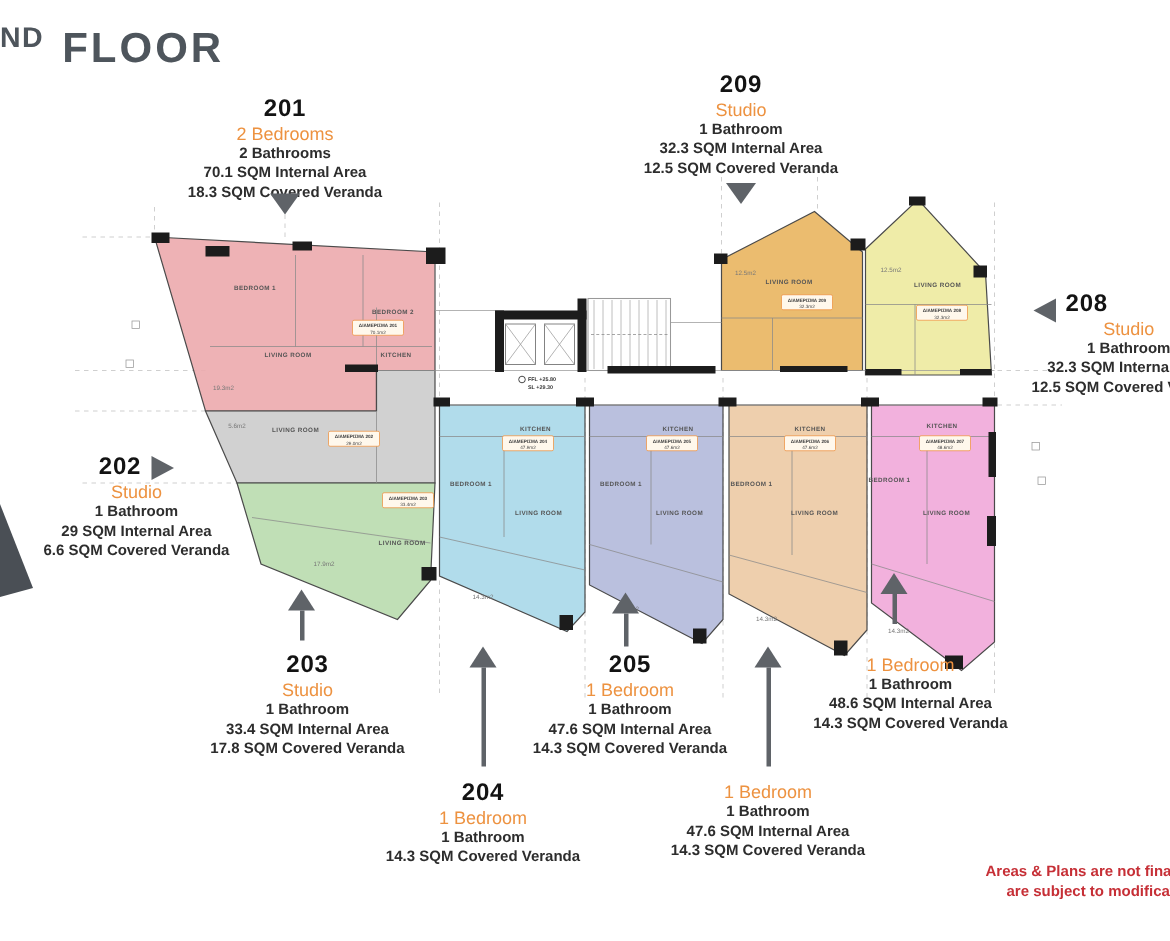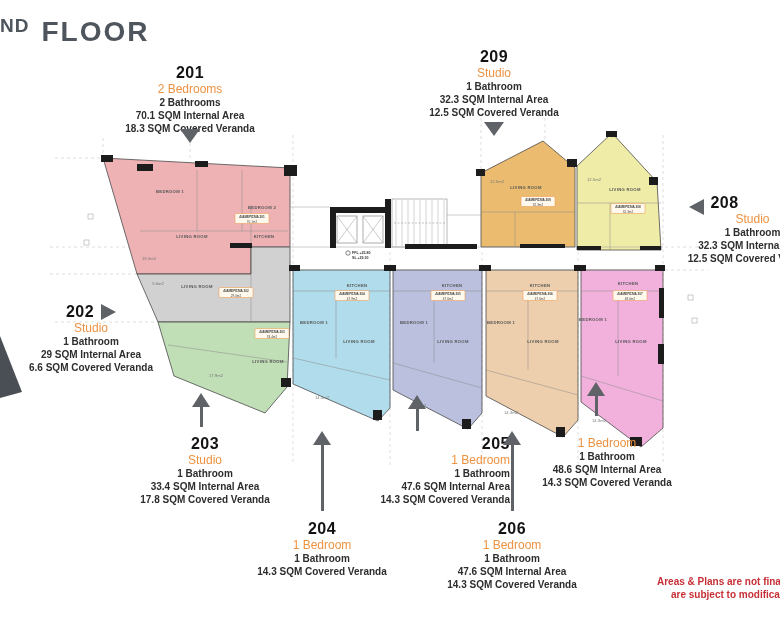--- a/index.html
+++ b/index.html
@@ -276,21 +276,21 @@
     <div class="type">Studio</div>
     <div class="line">1 Bathroom</div>
     <div class="line">33.4 SQM Internal Area</div>
     <div class="line">17.8 SQM Covered Veranda</div>
   </div>
 
   <div class="arrow" style="left:408px;top:395px;">
     <div class="head"></div>
       <div class="stem" style="height:22px;"></div>
   </div>
-  <div class="callout" style="left:330px;top:435px;width:180px;text-align:right;">
+  <div class="callout" style="left:330px;top:435px;width:180px;">
     <div class="num">205</div>
     <div class="type">1 Bedroom</div>
     <div class="line">1 Bathroom</div>
     <div class="line">47.6 SQM Internal Area</div>
     <div class="line">14.3 SQM Covered Veranda</div>
   </div>
 
   <div class="arrow" style="left:587px;top:382px;">
     <div class="head"></div>
       <div class="stem" style="height:20px;"></div>
@@ -311,21 +311,20 @@
     <div class="type">1 Bedroom</div>
     <div class="line">1 Bathroom</div>
     <div class="line">14.3 SQM Covered Veranda</div>
   </div>
 
   <div class="arrow" style="left:503px;top:431px;">
     <div class="head"></div>
       <div class="stem" style="height:66px;"></div>
   </div>
   <div class="callout" style="left:422px;top:520px;width:180px;">
-    <div class="num">206</div>
     <div class="type">1 Bedroom</div>
     <div class="line">1 Bathroom</div>
     <div class="line">47.6 SQM Internal Area</div>
     <div class="line">14.3 SQM Covered Veranda</div>
   </div>
 
   <div class="disclaimer">
     <div class="l1">Areas &amp; Plans are not final</div>
     <div class="l2">are subject to modificatio</div>
   </div>

